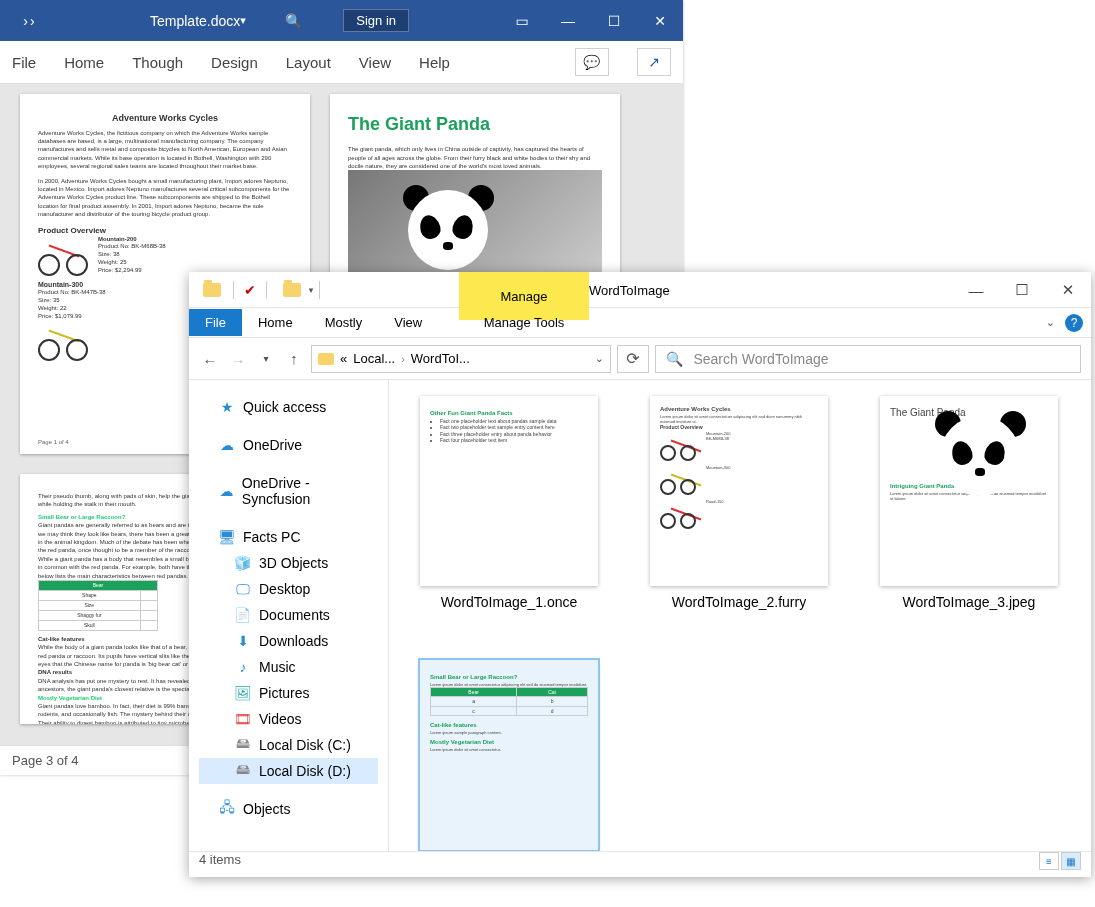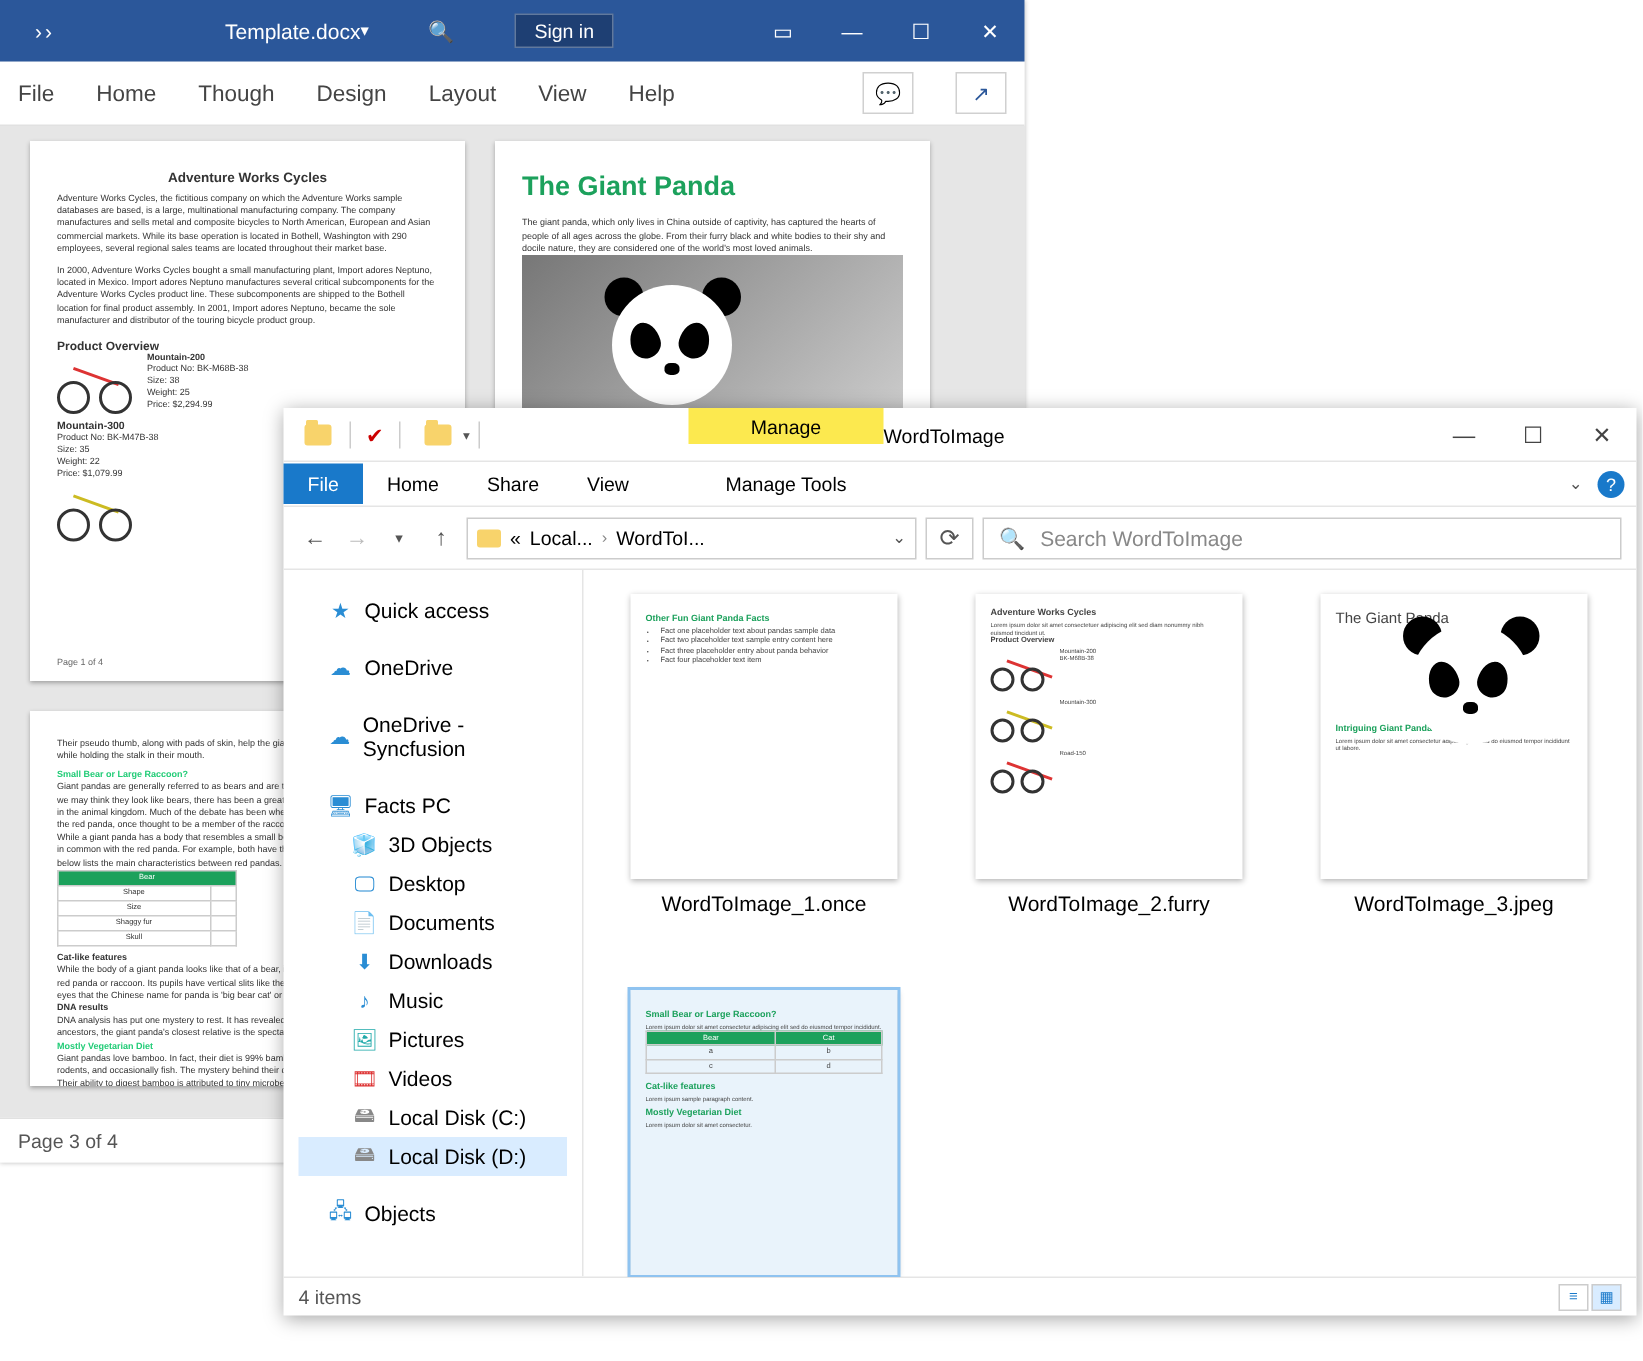--- a/index.html
+++ b/index.html
@@ -48,21 +48,21 @@
 .status-bar { height: 30px; background: #fff; border-top: 1px solid #e1e1e1; display: flex; align-items: center; padding: 0 12px; font-size: 13px; color: #555; }
 
 
 .explorer { position: absolute; left: 189px; top: 272px; width: 902px; height: 605px; background: #fff; box-shadow: 0 2px 12px rgba(0,0,0,.35); display: flex; flex-direction: column; }
 .exp-titlebar { height: 36px; display: flex; align-items: center; padding: 0 4px; border-bottom: 1px solid #e5e5e5; }
 .exp-titlebar .folder-ico { width: 18px; height: 14px; background: #f8d36b; border-radius: 2px; margin: 0 6px 0 10px; position:relative;}
 .exp-titlebar .folder-ico::before{content:"";position:absolute;width:8px;height:4px;background:#f8d36b;top:-3px;left:1px;border-radius:1px;}
 .exp-titlebar .sep { width: 1px; height: 18px; background: #ccc; margin: 0 6px; }
 .exp-titlebar .check { color: #c00; font-size: 14px; margin: 0 4px; }
 .exp-titlebar .chev-down{font-size:9px;color:#555;margin-left:2px;}
-.exp-titlebar .manage-tab { position: absolute; left: 270px; top: 0; width: 130px; height: 24px; background: #fce94f; display: flex; align-items: center; justify-content: center; font-size: 13px; }
+.exp-titlebar .manage-tab { position: absolute; left: 270px; top: 0; width: 130px; height: 48px; background: #fce94f; display: flex; align-items: center; justify-content: center; font-size: 13px; }
 .exp-titlebar .exp-title { position: absolute; left: 400px; top: 0; height: 36px; display: flex; align-items: center; font-size: 13px; }
 .exp-titlebar .win-controls { position: absolute; right: 0; top: 0; display: flex; height: 36px; }
 .exp-titlebar .win-controls div { width: 46px; display: flex; align-items: center; justify-content: center; font-size: 15px; color: #444; }
 
 .exp-menubar { height: 30px; display: flex; align-items: center; font-size: 13px; border-bottom: 1px solid #e5e5e5; position:relative;}
 .exp-menubar .tab { padding: 6px 16px; }
 .exp-menubar .tab.active { background: #1979ca; color: #fff; }
 .exp-menubar .pic-tools { position:absolute; left:270px; width:130px; text-align:center; }
 .exp-menubar .rightside{position:absolute;right:8px;display:flex;align-items:center;gap:10px;}
 .help-ico{width:18px;height:18px;border-radius:50%;background:#1979ca;color:#fff;font-size:12px;display:flex;align-items:center;justify-content:center;}
@@ -91,21 +91,21 @@
 .content-pane { flex: 1; padding: 16px 30px; display: flex; flex-wrap: wrap; gap: 50px 50px; align-content: flex-start; overflow:auto;}
 .thumb-item { width: 180px; display: flex; flex-direction: column; align-items: center; gap: 8px; font-size: 14px; }
 .thumb-item.selected .thumb-card { outline: 2px solid #8fc3f0; background:#e9f3fb; }
 .thumb-card { width: 178px; height: 190px; box-shadow: 0 1px 4px rgba(0,0,0,.3); background: #fff; padding: 10px; font-size: 5px; color: #444; line-height: 1.3; overflow: hidden; position:relative;}
 .thumb-card .green-header{margin:4px 0;}
 .thumb-card .green-title{font-size:10px;}
 .thumb-card .panda-box{height:60px;}
 .thumb-card h4{font-size:6px;color:#1ca15c;margin-top:4px;}
 .thumb-card .bike{width:36px;height:26px;} .thumb-card .bike::before,.thumb-card .bike::after{width:12px;height:12px;}
 
-.exp-status { height: 26px; border-top: 1px solid #e5e5e5; display: flex; align-items: center; padding: 0 10px; font-size: 13px; color: #555; }
+.exp-status { height: 26px; border-top: 1px solid #e5e5e5; display: flex; padding: 0 10px; font-size: 13px; color: #555; }
 .exp-status .spacer{flex:1;}
 .view-toggle{display:flex;gap:2px;}
 .view-toggle div{width:20px;height:18px;border:1px solid #ccc;display:flex;align-items:center;justify-content:center;font-size:10px;color:#1979ca;}
 .view-toggle div.active{background:#d9ecff;}
 </style>
 </head>
 <body>
 
 <div class="word-window">
   <div class="word-titlebar">
@@ -239,21 +239,21 @@
     <div class="win-controls">
       <div>—</div>
       <div>☐</div>
       <div>✕</div>
     </div>
   </div>
 
   <div class="exp-menubar">
     <div class="tab active">File</div>
     <div class="tab">Home</div>
-    <div class="tab">Share</div>
+    <div class="tab">Mostly</div>
     <div class="tab">View</div>
     <div class="tab pic-tools">Manage Tools</div>
     <div class="rightside">
       <span class="rib-chev">⌄</span>
       <div class="help-ico">?</div>
     </div>
   </div>
 
   <div class="exp-addr">
     <div class="nav-btn">←</div>

